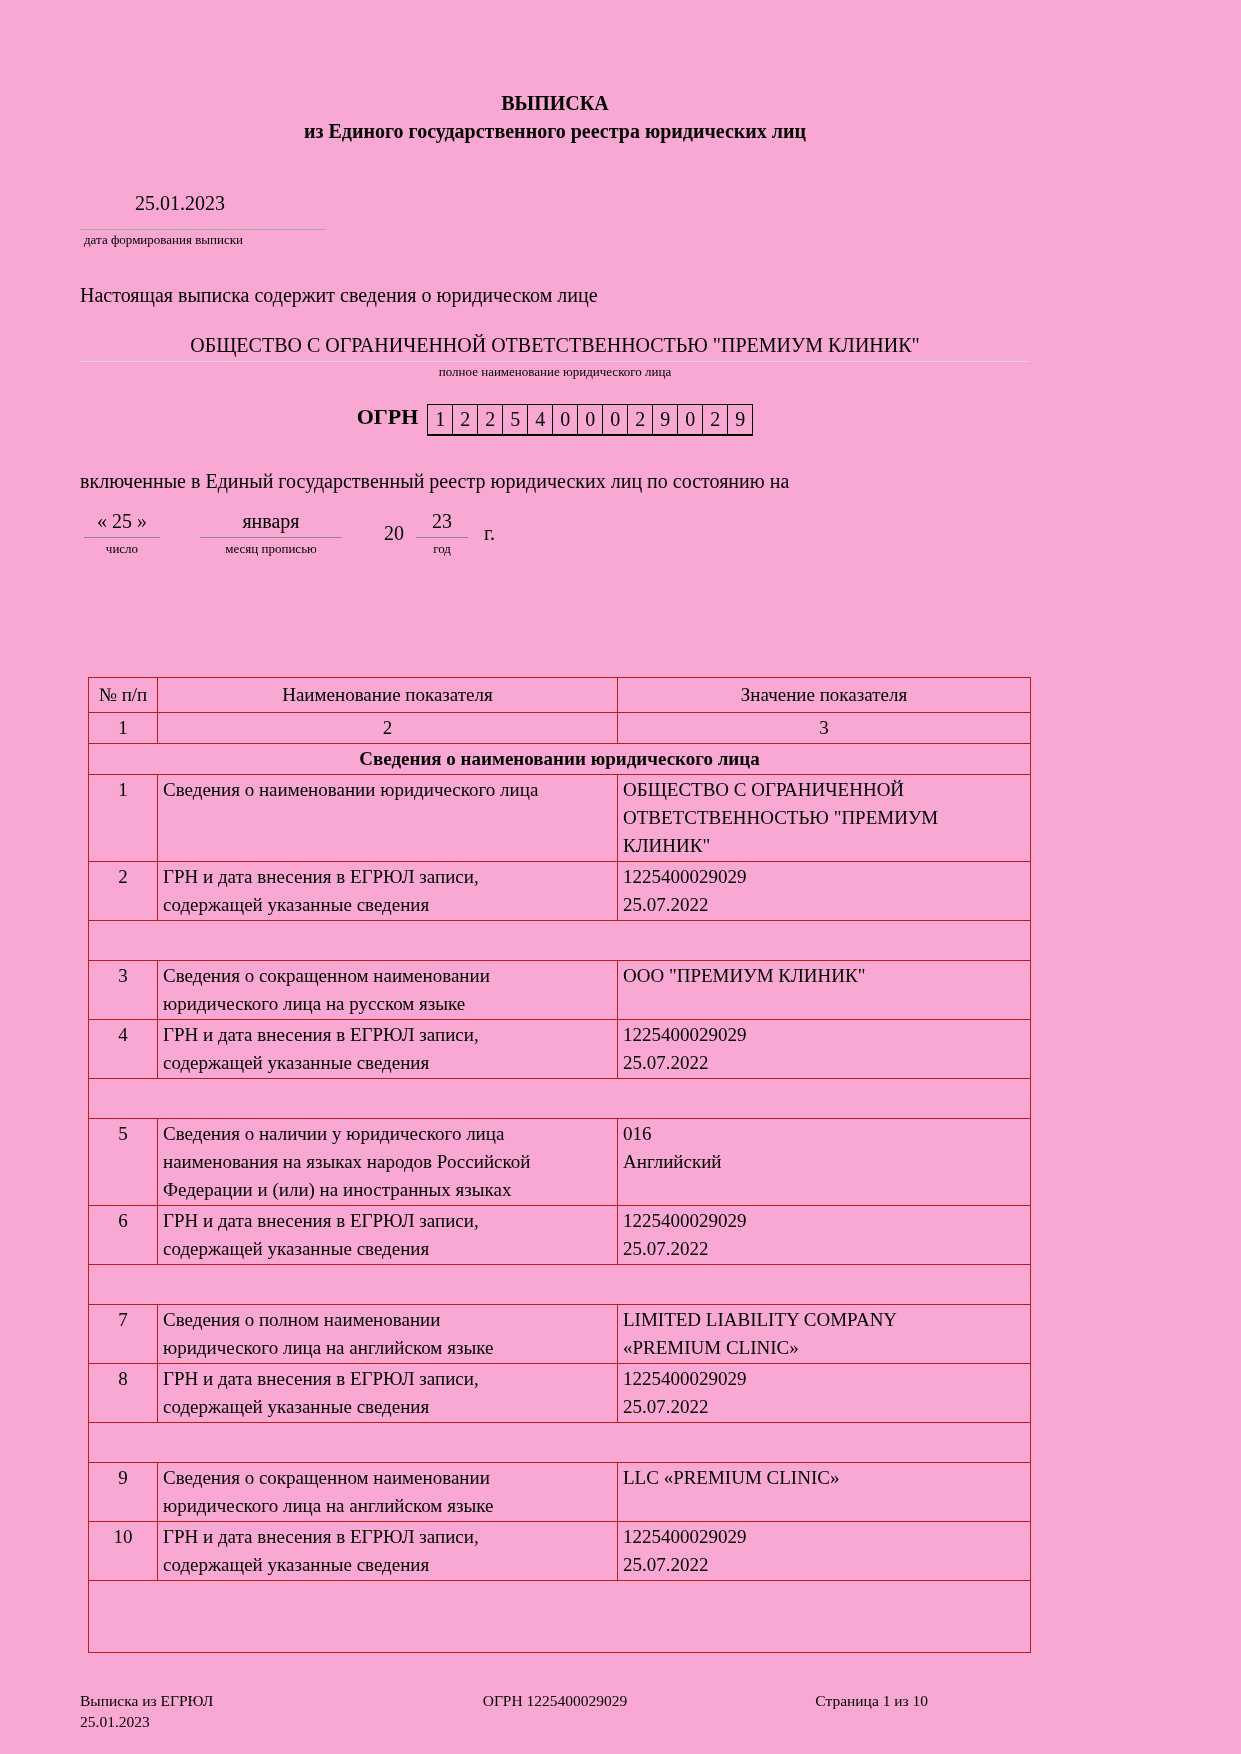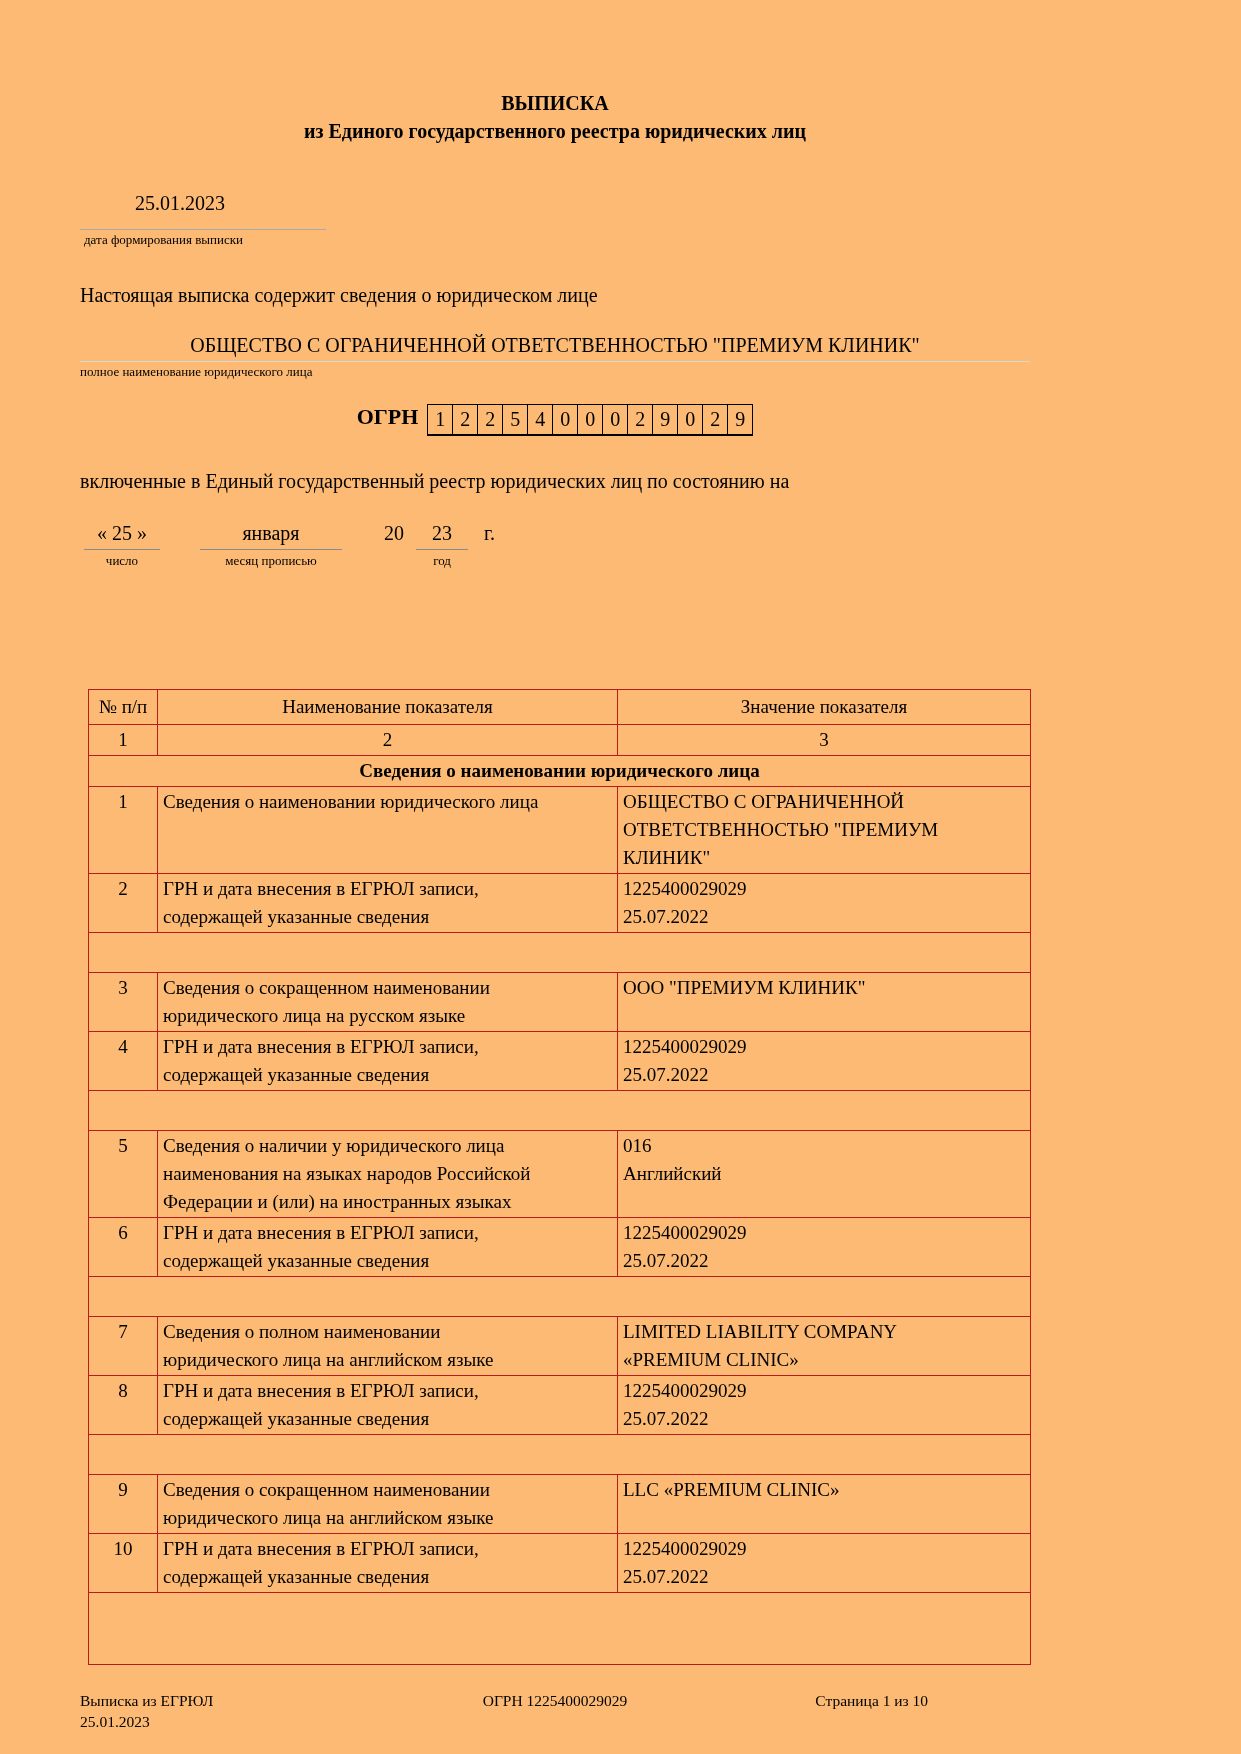--- a/index.html
+++ b/index.html
@@ -1,47 +1,47 @@
 <!DOCTYPE html>
 <html lang="ru"><head>
 <meta charset="utf-8">
 <style>
   * { margin:0; padding:0; box-sizing:border-box; }
   body { background:#fff; }
   .page {
-    position:relative; width:1241px; height:1754px; background:#fdba74;
+    position:relative; width:1241px; height:1754px; background:#f9a8d4;
     font-family:"Liberation Serif", serif; color:#000;
   }
   .content { position:absolute; left:80px; top:0; width:950px; }
 
   .doc-title { margin-top:90px; text-align:center; font-size:20px; font-weight:bold; line-height:26px; }
   .doc-subtitle { text-align:center; font-size:20px; font-weight:bold; line-height:26px; margin-top:2px; }
 
   .date-block { margin-top:48px; width:246px; }
   .date-value { font-size:20px; padding-left:55px; padding-bottom:14px; border-bottom:1px solid #a9a9a9; }
   .date-label { font-size:13px; margin-top:2px; padding-left:4px; }
 
   .intro { margin-top:34px; font-size:20px; line-height:26px; }
 
   .company-block { margin-top:24px; }
   .company-name { text-align:center; font-size:20px; line-height:26px; padding-bottom:3px; border-bottom:1px solid #d8d8d8; }
-  .company-label { font-size:13px; margin-top:2px; }
+  .company-label { text-align:center; font-size:13px; margin-top:2px; }
 
   .ogrn-row { margin-top:24px; display:flex; justify-content:center; align-items:flex-start; }
   .ogrn-label { font-size:22px; font-weight:bold; margin-right:9px; }
   .ogrn-boxes { display:flex; border-bottom:1px solid #000; }
   .ogrn-cell {
     width:26px; height:31px; border:1px solid #000; margin-left:-1px;
     display:flex; align-items:center; justify-content:center; font-size:20px;
   }
   .ogrn-cell:first-child { margin-left:0; }
 
   .included { margin-top:32px; font-size:20px; line-height:26px; }
 
-  .asof-row { margin-top:26px; display:flex; align-items:flex-start; font-size:20px; }
+  .asof-row { margin-top:14px; display:flex; align-items:center; font-size:20px; }
   .fld { display:flex; flex-direction:column; }
   .fld .val { border-bottom:1px solid #8a8a8a; text-align:center; padding:0 6px 3px; line-height:26px; }
   .fld .lbl { font-size:13px; text-align:center; margin-top:3px; }
   .fld-day { margin-left:4px; } .fld-day .val { min-width:76px; }
   .fld-month { margin-left:40px; } .fld-month .val { min-width:142px; }
   .static-20 { margin-left:42px; line-height:26px; }
   .fld-year { margin-left:12px; } .fld-year .val { min-width:52px; }
   .year-suffix { margin-left:16px; line-height:26px; }
 
   table.main {

